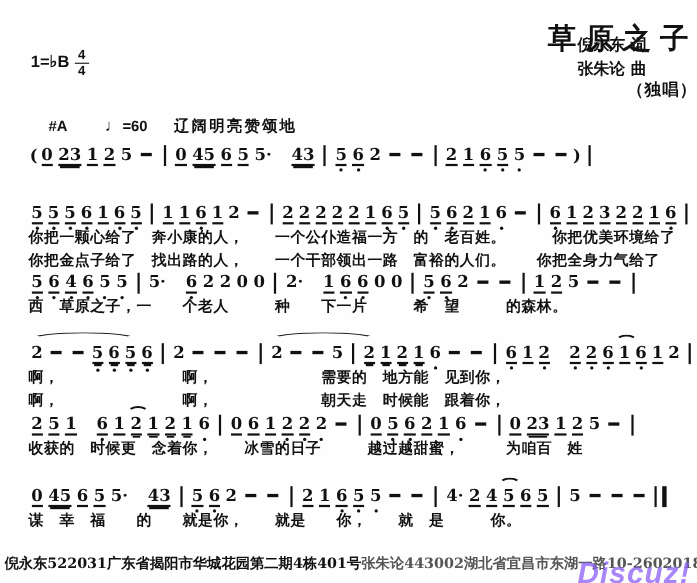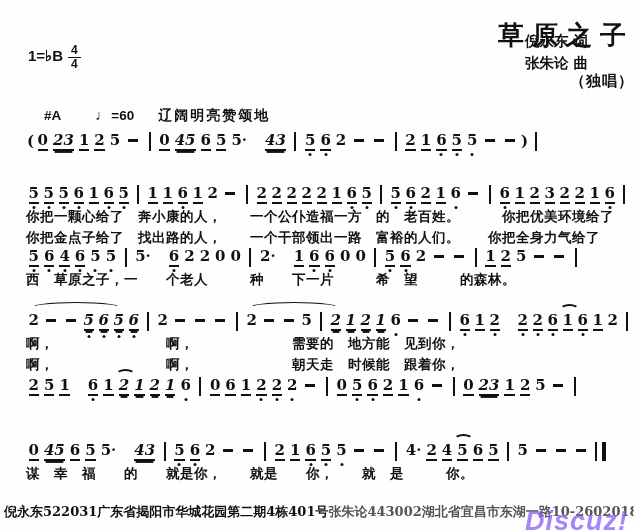--- a/index.html
+++ b/index.html
@@ -34,21 +34,21 @@
   #score .sys:nth-child(3){top:248px;}
   #score .sys:nth-child(4){top:312px;}
   #score .sys:nth-child(5){top:377px;}
   #score .sys:nth-child(6){top:442px;}
 
   .notes{display:flex;align-items:flex-start;font-weight:bold;font-size:15px;
          white-space:nowrap;}
   .n{position:relative;display:inline-block;min-width:10px;text-align:center;
      margin:0 2.5px;line-height:17px;}
   .u1{border-bottom:2px solid #111;}
-  .u2{border-bottom:2px solid #111;box-shadow:0 3.5px 0 -1.6px #111;font-style:italic;}
+  .u2{border-bottom:2px solid #111;box-shadow:0 3.5px 0 -1.6px #111;}
   .lo::after{content:"";position:absolute;left:50%;transform:translateX(-50%);
      bottom:-7px;width:3px;height:3px;border-radius:50%;background:#111;}
   .u2.lo::after{bottom:-9px;}
   .caret::before{content:"";position:absolute;top:-8px;left:-3px;width:15px;height:7px;
      border:2px solid transparent;border-top:2px solid #111;border-radius:50%;}
   .slur::before{content:"";position:absolute;top:-10px;left:-1px;width:92px;height:10px;
      border:2px solid transparent;border-top:1.6px solid #111;border-radius:50%;}
   .dashline{display:inline-block;width:10px;height:3px;background:#111;
      margin:7px 5px 0 5px;flex:none;}
   .bar{display:inline-block;width:2px;height:19px;background:#111;margin:0 6px;flex:none;}
@@ -287,20 +287,21 @@
           <span class="dashline"></span>
           <span class="bar"></span>
           <span class="n u1">0</span>
           <span class="n u2">23</span>
           <span class="n u1">1</span>
           <span class="n u1">2</span>
           <span class="n">5</span>
           <span class="dashline"></span>
           <span class="bar"></span>
         </div>
+        <div class="lyr">收获的　时候更　念着你，　　冰雪的日子　　　越过越甜蜜，　　　为咱百　姓</div>
       </div>
       <div class="sys">
         <div class="notes">
           <span class="n u1">0</span>
           <span class="n u2">45</span>
           <span class="n u1">6</span>
           <span class="n u1">5</span>
           <span class="n">5·</span>
           <span class="sp"></span>
           <span class="n u2">43</span>

